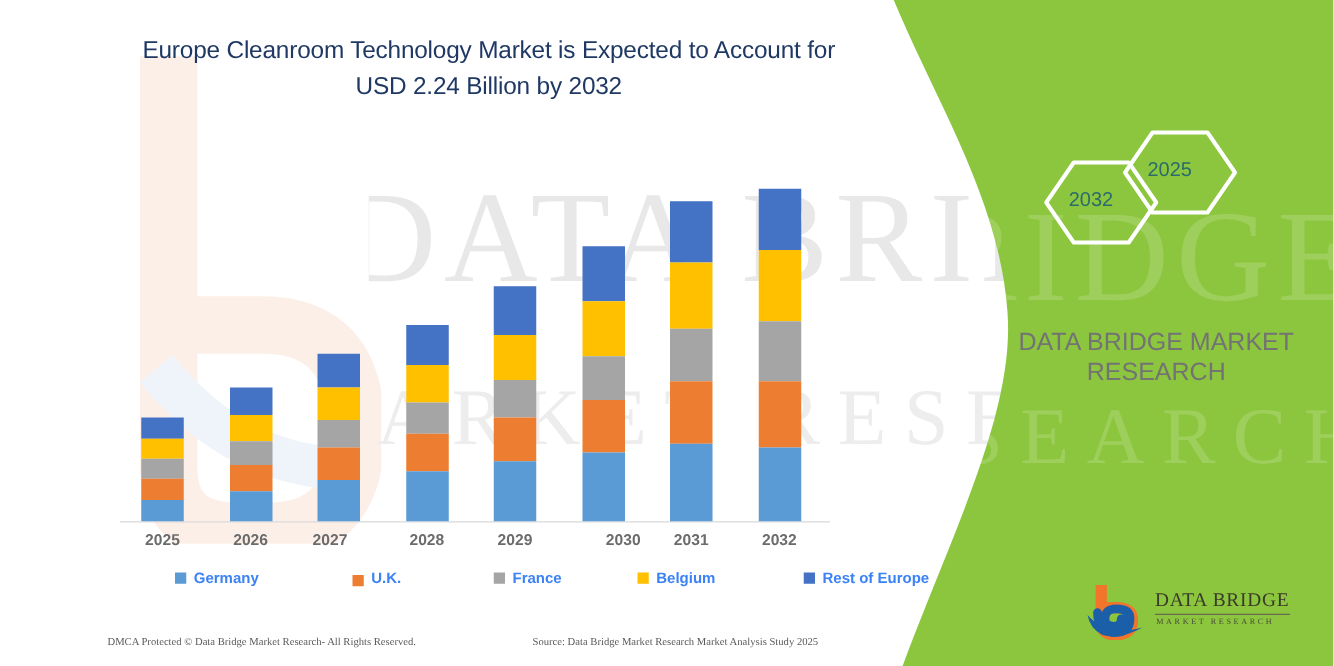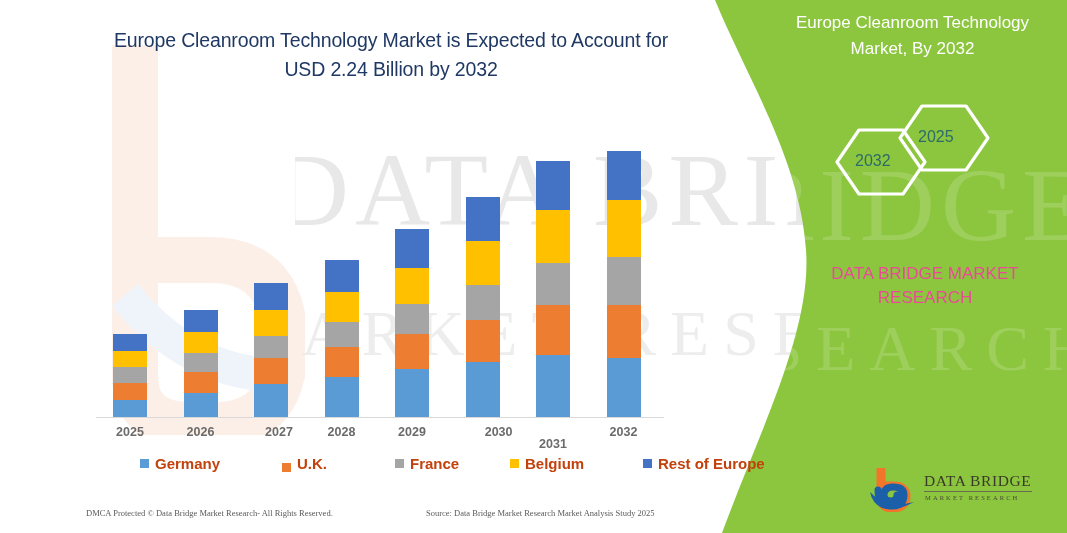--- a/index.html
+++ b/index.html
@@ -102,23 +102,23 @@
     align-items: center;
     gap: 6px;
     white-space: nowrap;
   }
   .legend-swatch {
     width: 9px; height: 9px;
     display: inline-block;
     flex: 0 0 auto;
   }
   .legend-label {
-    font-size: 15px;
+    font-size: 12px;
     font-weight: bold;
-    color: #c2410c;
+    color: #3b82f6;
     font-family: "Liberation Sans", sans-serif;
   }
 
   
   .footer {
     position: absolute;
     left: 86px; top: 508px;
     width: 590px;
     font-family: "Liberation Serif", serif;
     font-size: 8.5px;
@@ -147,22 +147,22 @@
     position: absolute;
     font-size: 16px;
     color: #2c6b6b;
     font-family: "Liberation Sans", sans-serif;
   }
   .brand-text {
     position: absolute;
     left: 800px; top: 262px;
     width: 250px;
     text-align: center;
-    color: #ec4899;
-    font-size: 17px;
+    color: #737373;
+    font-size: 20px;
     line-height: 24px;
     font-family: "Liberation Sans", sans-serif;
   }
   .logo-box {
     position: absolute;
     left: 868px; top: 468px;
     width: 170px; height: 46px;
   }
   .logo-text-main {
     position: absolute;
@@ -273,25 +273,25 @@
         <div class="seg" style="height: 57px; background: rgb(255, 192, 0);"></div>
         <div class="seg" style="height: 48px; background: rgb(165, 165, 165);"></div>
         <div class="seg" style="height: 53px; background: rgb(237, 125, 49);"></div>
         <div class="seg" style="height: 59px; background: rgb(91, 155, 213);"></div>
       </div>
     </div>
 
   <div class="xlabels">
       <div class="xlabel" style="left: 4px;">2025</div>
       <div class="xlabel" style="left: 74.5px;">2026</div>
-      <div class="xlabel" style="left: 153px;">2027</div>
+      <div class="xlabel" style="left: 138px;">2027</div>
       <div class="xlabel" style="left: 215.5px;">2028</div>
       <div class="xlabel" style="left: 286px;">2029</div>
       <div class="xlabel" style="left: 356.5px; text-align: right;">2030</div>
-      <div class="xlabel" style="left: 427px; margin-top: 12px;">2031</div>
+      <div class="xlabel" style="left: 427px;">2031</div>
       <div class="xlabel" style="left: 497.5px;">2032</div>
     </div>
 
   <div class="legend">
       <div class="legend-item" style="left: 30px;">
         <span class="legend-swatch" style="background: rgb(91, 155, 213);"></span>
         <span class="legend-label">Germany</span>
       </div>
       <div class="legend-item" style="left: 172px; align-items: flex-end;">
         <span class="legend-swatch" style="background: rgb(237, 125, 49);"></span>
@@ -309,21 +309,20 @@
         <span class="legend-swatch" style="background: rgb(68, 114, 196);"></span>
         <span class="legend-label">Rest of Europe</span>
       </div>
     </div>
 
   <div class="footer">
     <div class="footer-left">DMCA Protected © Data Bridge Market Research- All Rights Reserved.</div>
     <div class="footer-right">Source: Data Bridge Market Research  Market Analysis Study 2025</div>
   </div>
 
-  <div class="side-title">Europe Cleanroom Technology Market, By 2032</div>
 
   <div class="hexes">
     <svg width="180" height="130" viewBox="0 0 180 130">
       <polygon points="22,72 44,40 88,40 110,72 88,104 44,104" fill="none" stroke="#ffffff" stroke-width="3.2" stroke-linejoin="round"></polygon>
       <polygon points="85,48 107,16 151,16 173,48 151,80 107,80" fill="none" stroke="#ffffff" stroke-width="3.2" stroke-linejoin="round"></polygon>
     </svg>
     <span class="hex-label" style="left:40px; top:62px;">2032</span>
     <span class="hex-label" style="left:103px; top:38px;">2025</span>
   </div>
 

